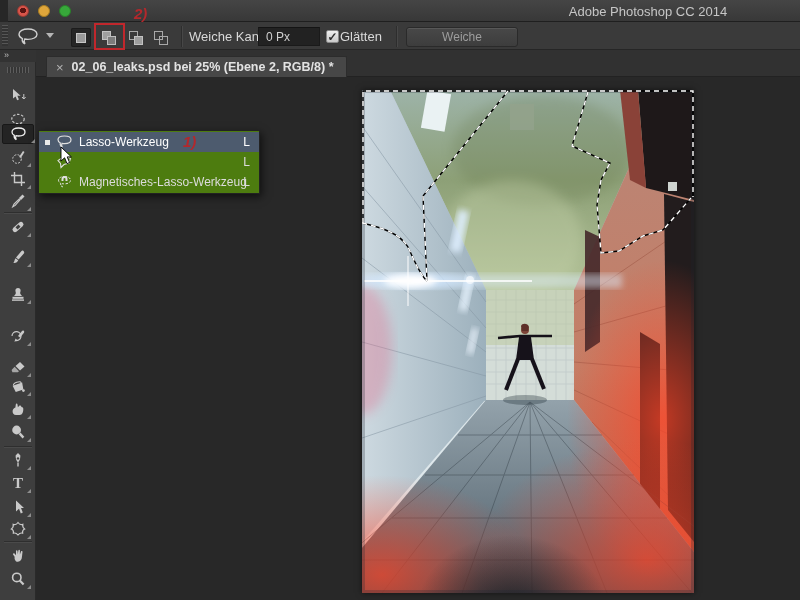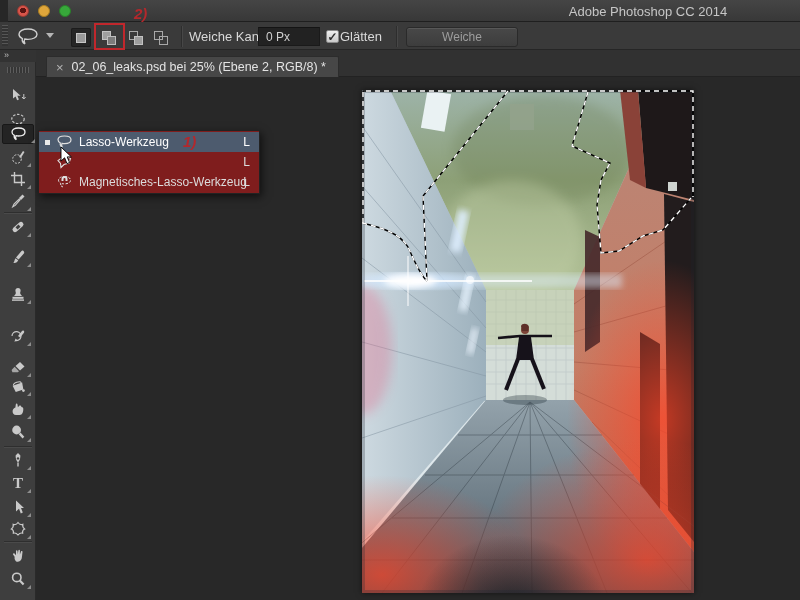--- a/index.html
+++ b/index.html
@@ -65,27 +65,27 @@
   .tool svg { display:block; }
   .tool-divider { position:absolute; left:4px; width:28px; height:1px; background:#2e2e2e; box-shadow:0 1px 0 #4a4a4a; }
 
   
   .canvas-area { position:absolute; left:36px; top:50px; width:764px; height:550px; background:#282828; }
   .tabbar { position:absolute; left:0; top:0; width:764px; height:27px; background:#313131; border-bottom:1px solid #222; }
   .tab { position:absolute; left:10px; top:6px; height:21px; background:#474747;
     border:1px solid #2c2c2c; border-bottom:none; border-radius:2px 2px 0 0;
     display:flex; align-items:center; padding:0 12px 0 9px; }
   .tab-close { color:#b2b2b2; font-size:13px; margin-right:8px; line-height:1; }
-  .tab-title { color:#e3e3e3; font-size:12.5px; font-weight:normal; white-space:nowrap; }
+  .tab-title { color:#e3e3e3; font-size:12.5px; font-weight:bold; white-space:nowrap; }
   .doc { position:absolute; left:326px; top:40px; width:332px; height:503px; box-shadow:0 0 6px rgba(0,0,0,.55); }
   .doc svg { position:absolute; left:0; top:0; }
 
   
   .tool-menu { position:absolute; left:38px; top:130px; width:222px; z-index:20;
-    background:#7f1d1d; border:1px solid #222; box-shadow:2px 3px 8px rgba(0,0,0,.6); padding:1px 0; }
+    background:#4d7c0f; border:1px solid #222; box-shadow:2px 3px 8px rgba(0,0,0,.6); padding:1px 0; }
   .menu-row { position:relative; height:20px; display:flex; align-items:center; color:#dcdcdc; }
   .menu-row.hl { background:#4d5b6e; color:#fff; }
   .menu-bullet { position:absolute; left:6px; top:8px; width:5px; height:5px; background:#e9e9e9; }
   .menu-icon { position:absolute; left:17px; top:2px; width:17px; height:16px; color:#e0e0e0; }
   .menu-label { position:absolute; left:40px; font-size:12px; }
   .menu-key { position:absolute; right:9px; font-size:12px; }
 
   .cursor { position:absolute; z-index:40; }
 </style>
 </head>

